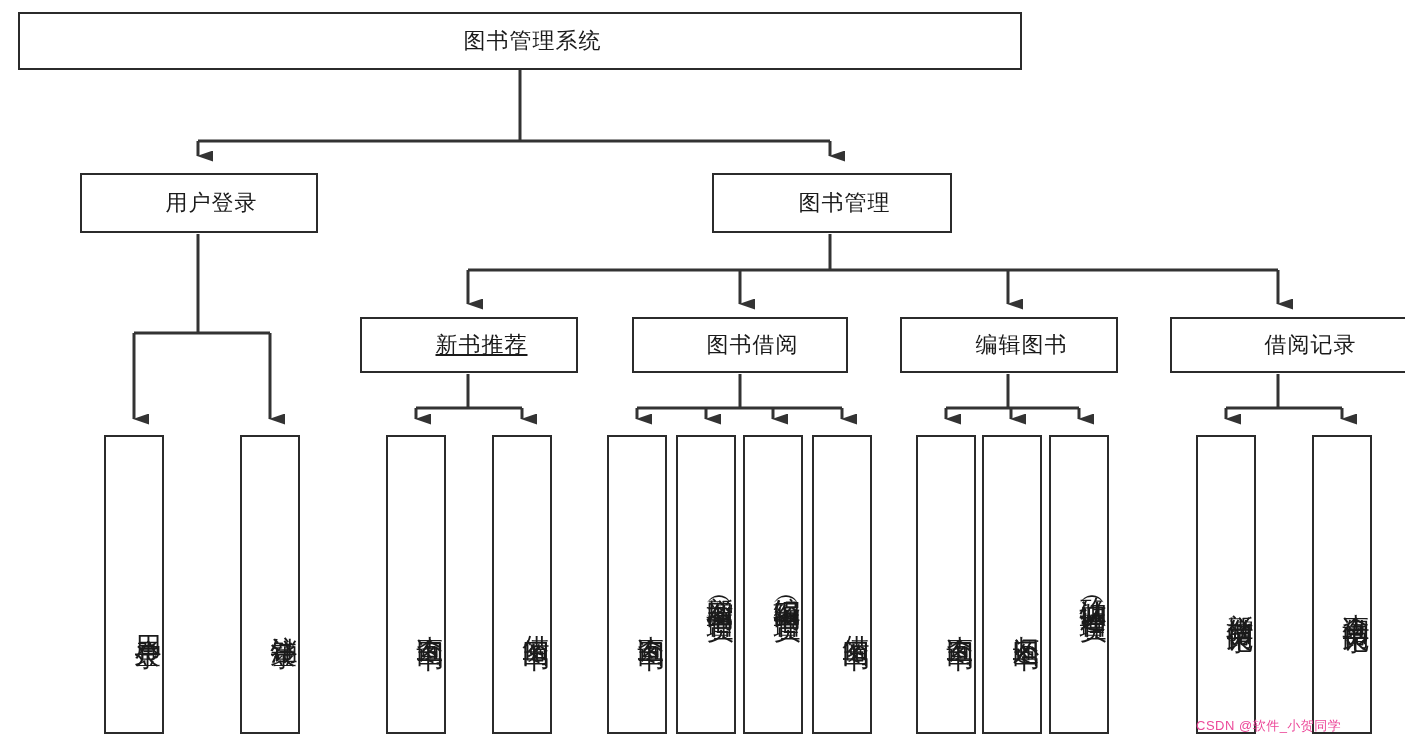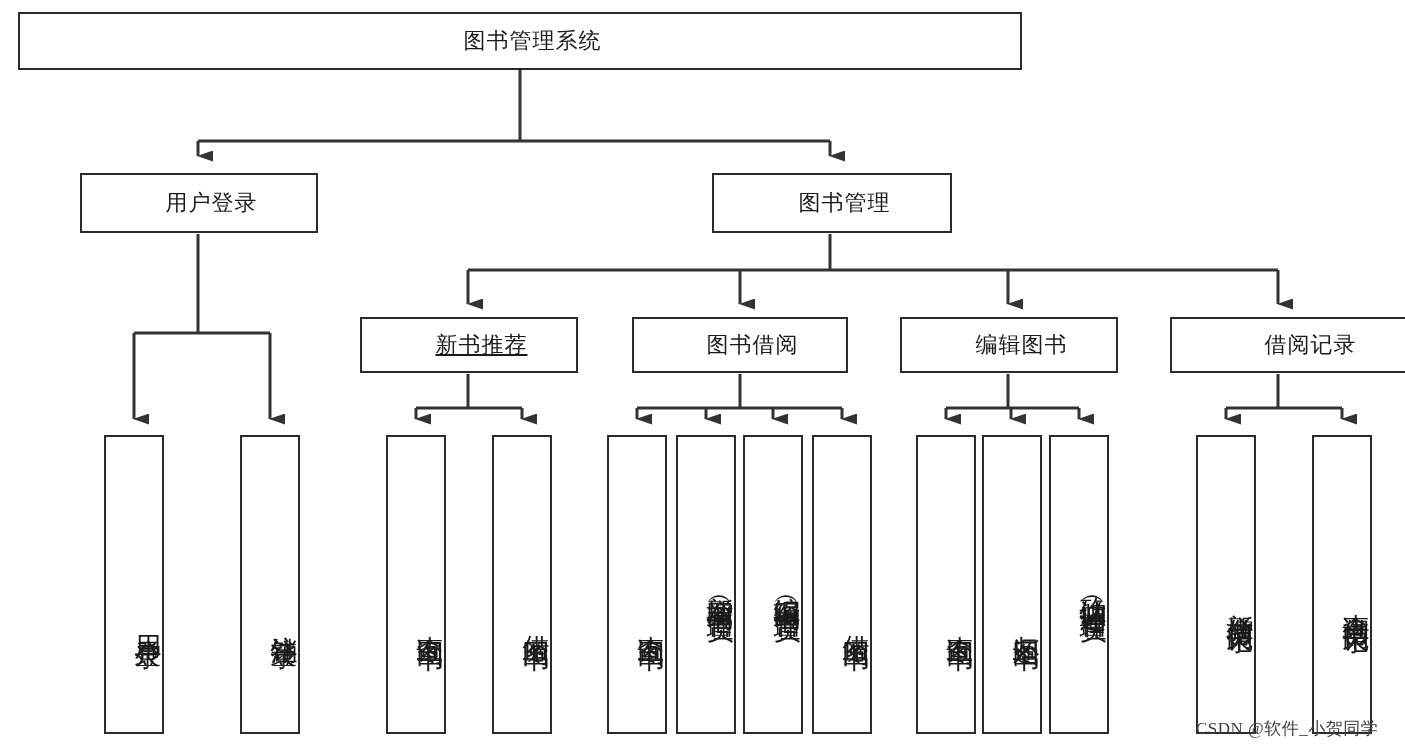--- a/index.html
+++ b/index.html
@@ -50,25 +50,24 @@
     align-items: flex-start;
     justify-content: center;
     padding-top: 14px;
     white-space: nowrap;
   }
   .node-v.tall {
     padding-top: 8px;
   }
   .watermark {
     position: absolute;
-    font-size: 17px;
-    color: #404040;
+    font-size: 13px;
+    color: #ec4899;
     white-space: nowrap;
     letter-spacing: 0.5px;
-    font-family: Liberation Serif, serif;
   }
 </style>
 </head>
 <body>
 
 <div id="canvas">
 
   <svg id="wires" viewBox="0 0 1405 747" xmlns="http://www.w3.org/2000/svg">
     <defs>
       <marker id="arw" markerWidth="11" markerHeight="16" refX="5.5" refY="15" orient="auto" markerUnits="userSpaceOnUse">

